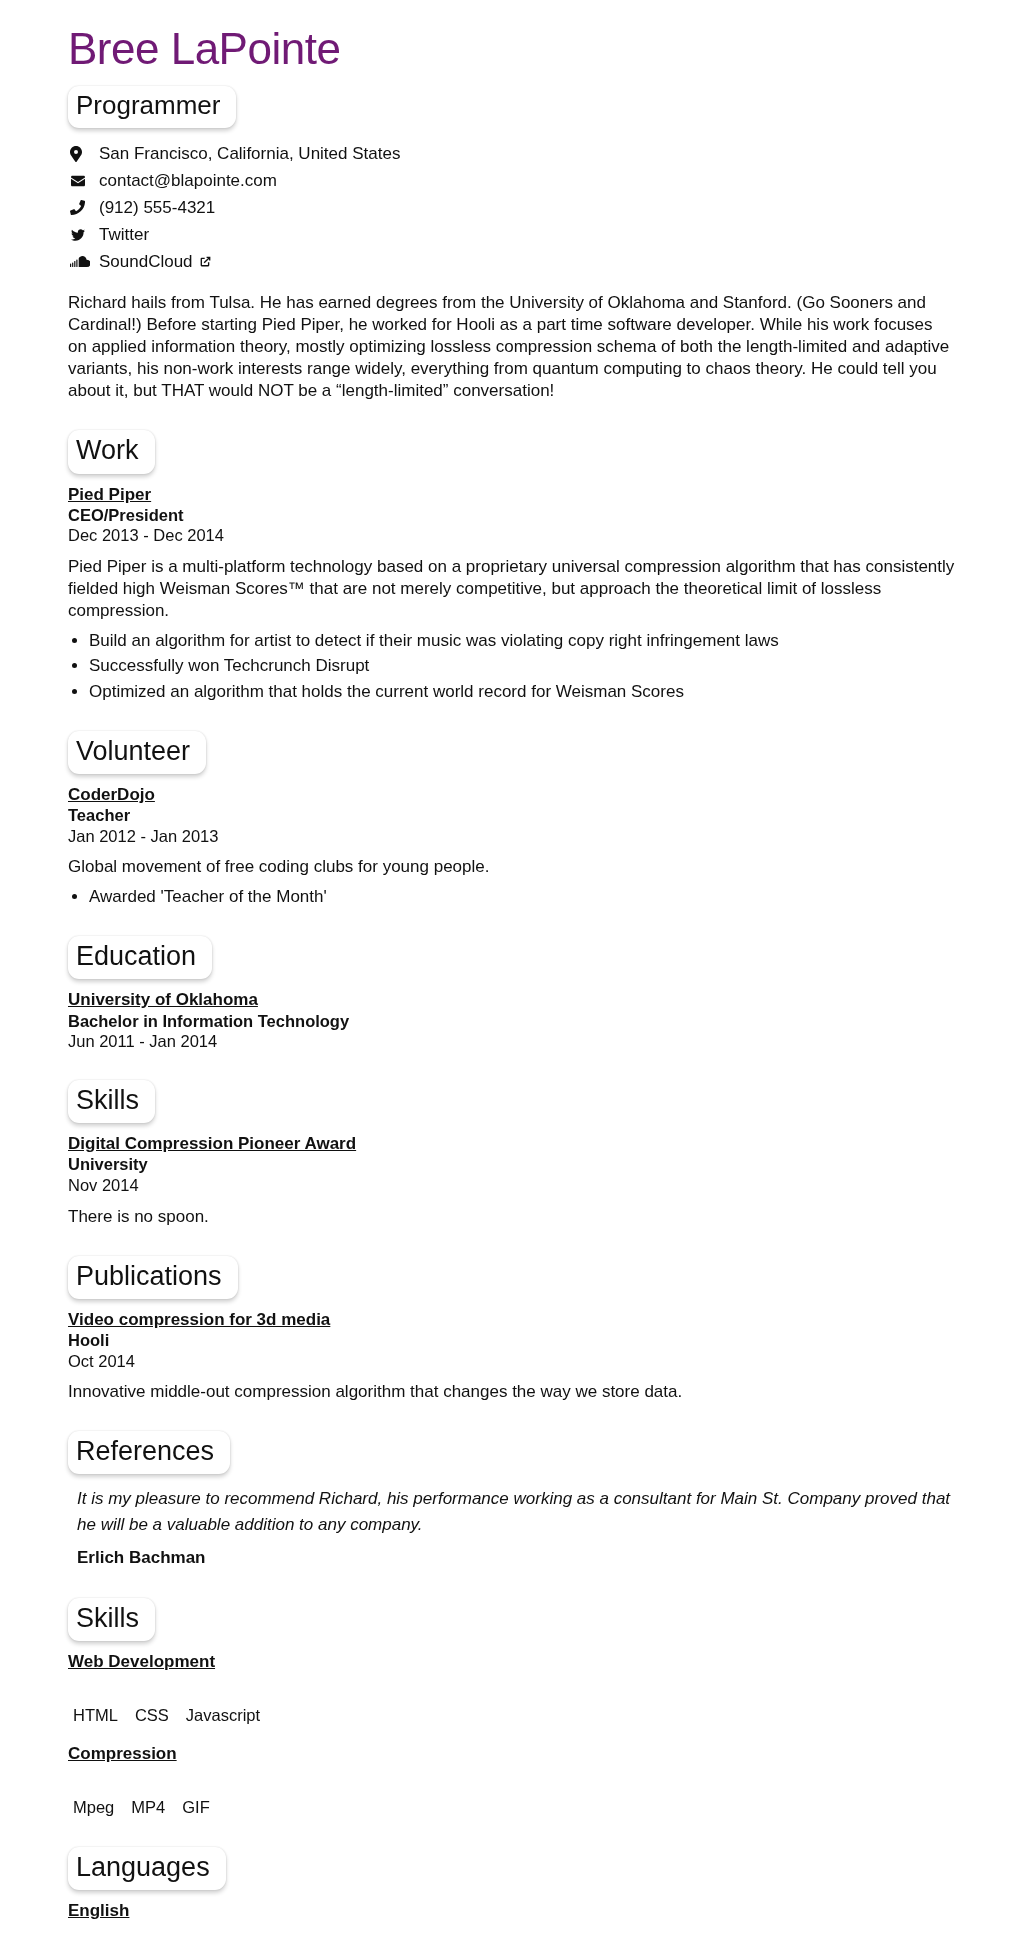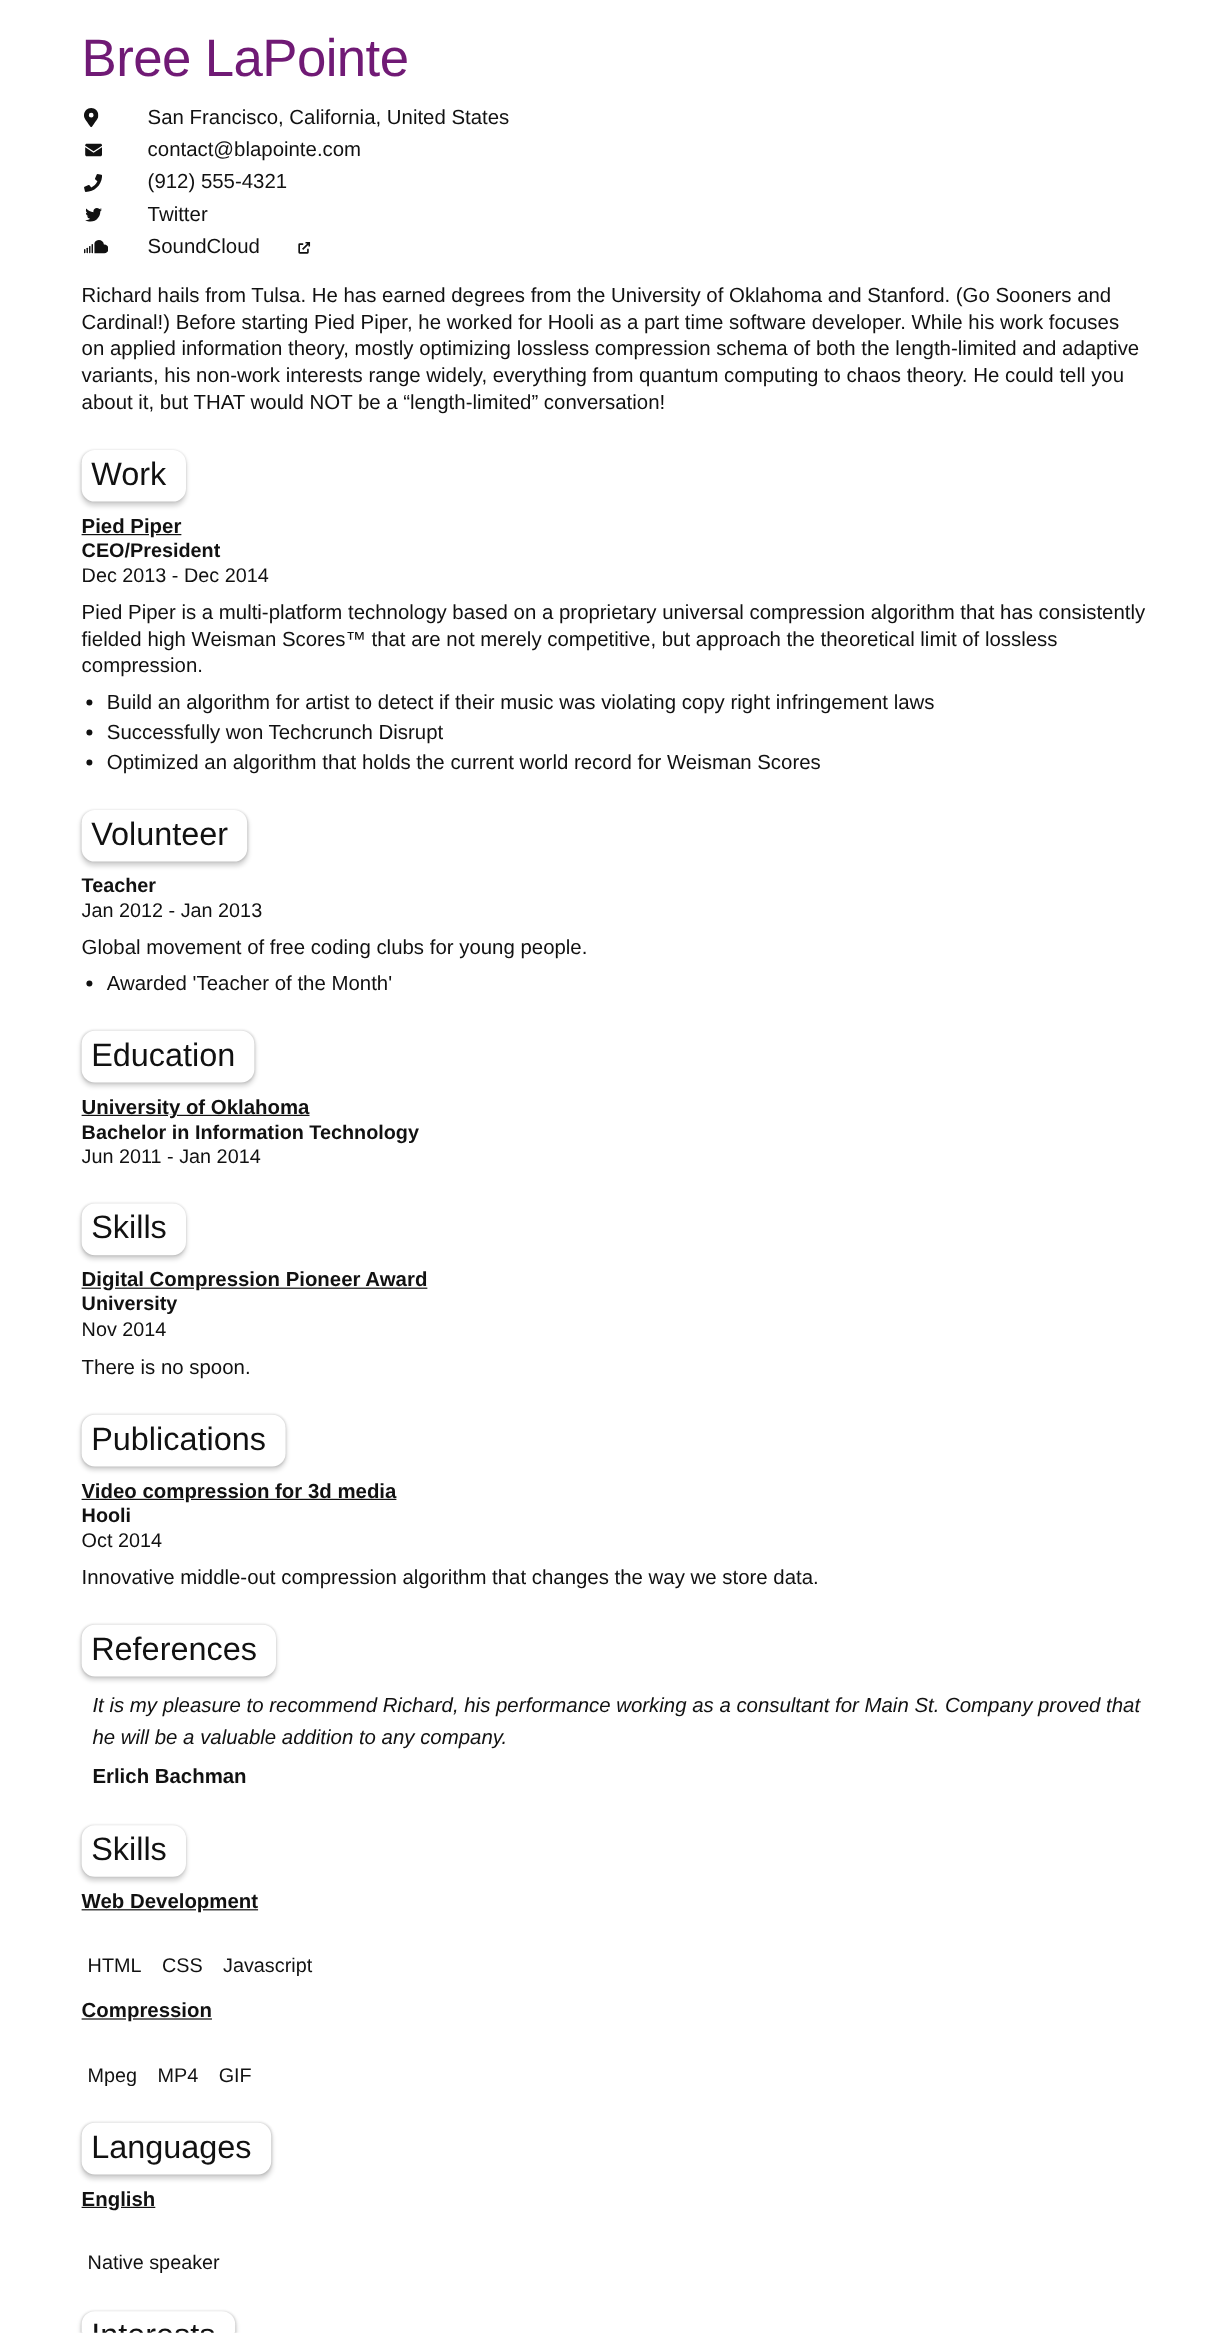--- a/index.html
+++ b/index.html
@@ -16,21 +16,21 @@
     margin: 0 0 14px 0; line-height: 1.05; color: #701a75;
   }
   .pill {
     display: inline-block; font-weight: 400; background: #fff;
     border-radius: 11px; padding: 3px 16px 5px 8px; margin: 0;
     box-shadow: 0 0 2px rgba(0,0,0,.14), 0 3px 4px rgba(0,0,0,.18);
   }
   h2.label { font-size: 26px; }
   h2.section-title { font-size: 27px; }
   ul.contact { list-style: none; margin: 16px 0 0 0; padding: 0 0 0 2px; }
-  ul.contact li { display: flex; align-items: center; margin: 7px 0; line-height: 20px; gap: 24px; }
+  ul.contact li { display: flex; align-items: center; margin: 7px 0; line-height: 20px; }
   .icon { width: 20px; display: inline-flex; align-items: center; margin-right: 9px; flex: 0 0 auto; }
   .icon svg { display: block; }
   .ext { margin-left: 6px; width: 14px; }
   p.summary { margin: 20px 0 0 0; }
   section { margin-top: 28px; }
   .item { margin-top: 10px; }
   .item + .item { margin-top: 16px; }
   h3.item-title { font-size: 17px; font-weight: 700; margin: 0; line-height: 1.25; text-decoration: underline; }
   .item-position { font-weight: 700; font-size: 16.5px; line-height: 1.25; }
   .item-date { font-size: 16.5px; line-height: 1.25; }
@@ -41,20 +41,23 @@
   ul.keywords li { display: inline-block; margin-right: 17px; font-size: 16.5px; margin-top: 24px; }
   p.quote { font-style: italic; margin: 12px 0 0 0; padding-left: 9px; line-height: 1.5; }
   .ref-name { font-weight: 700; margin: 10px 0 0 0; padding-left: 9px; }
 </style>
 </head>
 <body>
 
 <div class="page">
   <header>
     <h1 class="name">Bree LaPointe</h1>
+    <div>
+      <h2 class="pill label">Programmer</h2>
+    </div>
     <ul class="contact" id="contact-list">
         <li>
           <span class="icon">
             <svg viewBox="0 0 384 512" width="12" height="16">
               <path fill="#111" fill-rule="evenodd" d="M172.3 501.7C27 291 0 269.4 0 192 0 86 86 0 192 0s192 86 192 192c0 77.4-27 99-172.3 309.7-9.5 13.8-29.9 13.8-39.4 0zM192 256a64 64 0 1 0 0-128 64 64 0 0 0 0 128z"></path>
             </svg>
           </span>
           <span>San Francisco, California, United States</span>
         </li>
         <li>
@@ -111,20 +114,21 @@
           <div class="item-position">CEO/President</div>
           <div class="item-date">Dec 2013 - Dec 2014</div>
           <p class="item-summary">Pied Piper is a multi-platform technology based on a proprietary universal compression algorithm that has consistently fielded high Weisman Scores™ that are not merely competitive, but approach the theoretical limit of lossless compression.</p>
           <ul class="highlights">
             <li>Build an algorithm for artist to detect if their music was violating copy right infringement laws</li>
             <li>Successfully won Techcrunch Disrupt</li>
             <li>Optimized an algorithm that holds the current world record for Weisman Scores</li>
           </ul>
         </div></section>
       <section><h2 class="pill section-title">Volunteer</h2><div class="item">
+          <h3 class="item-title">CoderDojo</h3>
           <div class="item-position">Teacher</div>
           <div class="item-date">Jan 2012 - Jan 2013</div>
           <p class="item-summary">Global movement of free coding clubs for young people.</p>
           <ul class="highlights">
             <li>Awarded 'Teacher of the Month'</li>
           </ul>
         </div></section>
       <section><h2 class="pill section-title">Education</h2><div class="item">
           <h3 class="item-title">University of Oklahoma</h3>
           <div class="item-position">Bachelor in Information Technology</div>

